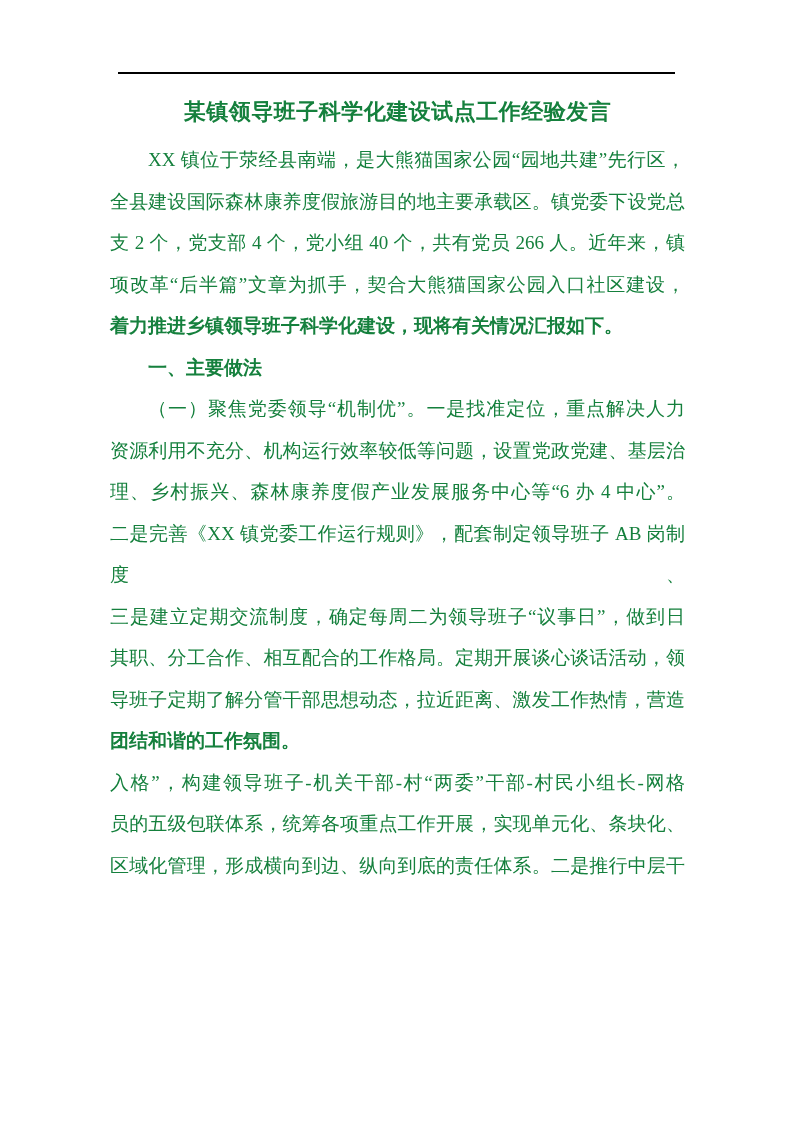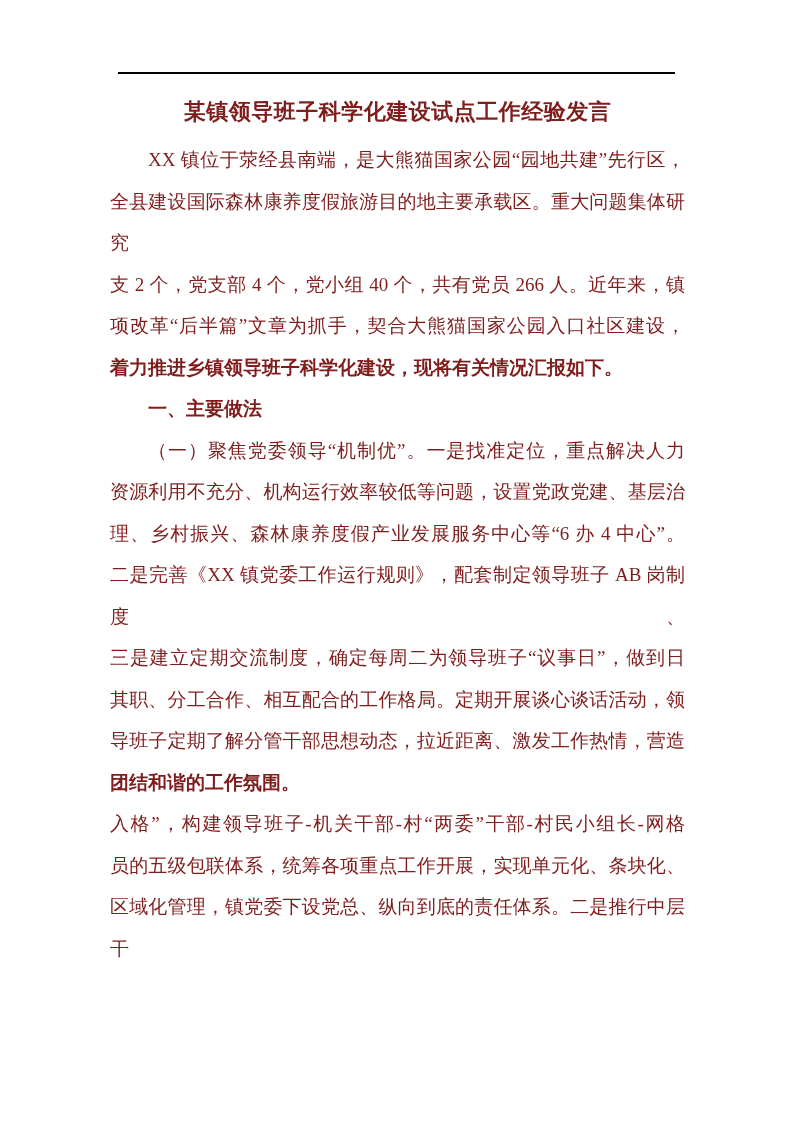--- a/index.html
+++ b/index.html
@@ -6,21 +6,21 @@
     margin: 0;
     padding: 0;
     background: #ffffff;
   }
   .page {
     position: relative;
     width: 793px;
     height: 1122px;
     margin: 0 auto;
     background: #ffffff;
-    color: #7f1d1d;
+    color: #15803d;
     font-family: "Liberation Serif", "DejaVu Serif", serif;
     overflow: hidden;
     box-sizing: border-box;
     padding: 0 108px 0 110px;
   }
   .separator {
     height: 2px;
     background: #000000;
     margin-top: 72px;
     margin-left: 8px;
@@ -58,37 +58,37 @@
 </style>
 </head>
 <body>
 
 <div class="page">
   <div class="separator"></div>
   <h1 class="doc-title">某镇领导班子科学化建设试点工作经验发言</h1>
   <div class="doc-body" id="doc-body">
       <div class="paragraph">
         <div class="line first">XX 镇位于荥经县南端，是大熊猫国家公园“园地共建”先行区，</div>
-        <div class="line">全县建设国际森林康养度假旅游目的地主要承载区。重大问题集体研究</div>
+        <div class="line">全县建设国际森林康养度假旅游目的地主要承载区。镇党委下设党总</div>
         <div class="line">支 2 个，党支部 4 个，党小组 40 个，共有党员 266 人。近年来，镇</div>
         <div class="line">项改革“后半篇”文章为抓手，契合大熊猫国家公园入口社区建设，</div>
         <div class="line last">着力推进乡镇领导班子科学化建设，现将有关情况汇报如下。</div>
       </div>
       <div class="paragraph">
         <div class="line first last">一、主要做法</div>
       </div>
       <div class="paragraph">
         <div class="line first">（一）聚焦党委领导“机制优”。一是找准定位，重点解决人力</div>
         <div class="line">资源利用不充分、机构运行效率较低等问题，设置党政党建、基层治</div>
         <div class="line">理、乡村振兴、森林康养度假产业发展服务中心等“6 办 4 中心”。</div>
         <div class="line">二是完善《XX 镇党委工作运行规则》，配套制定领导班子 AB 岗制度、</div>
         <div class="line">三是建立定期交流制度，确定每周二为领导班子“议事日”，做到日</div>
         <div class="line">其职、分工合作、相互配合的工作格局。定期开展谈心谈话活动，领</div>
         <div class="line">导班子定期了解分管干部思想动态，拉近距离、激发工作热情，营造</div>
         <div class="line last">团结和谐的工作氛围。</div>
       </div>
       <div class="paragraph">
         <div class="line">入格”，构建领导班子-机关干部-村“两委”干部-村民小组长-网格</div>
         <div class="line">员的五级包联体系，统筹各项重点工作开展，实现单元化、条块化、</div>
-        <div class="line">区域化管理，镇党委下设党总、纵向到底的责任体系。二是推行中层干</div>
+        <div class="line">区域化管理，形成横向到边、纵向到底的责任体系。二是推行中层干</div>
       </div>
     </div>
 </div>
 
 </body></html>

